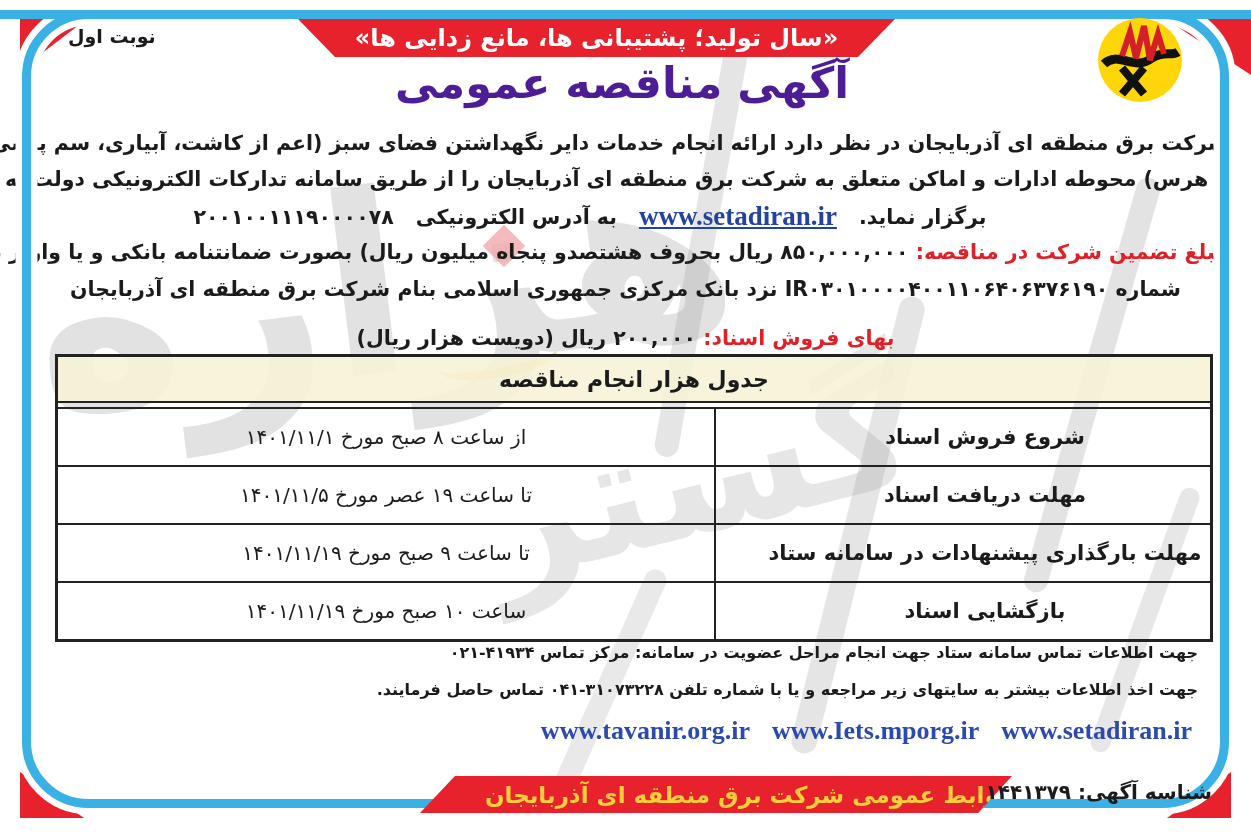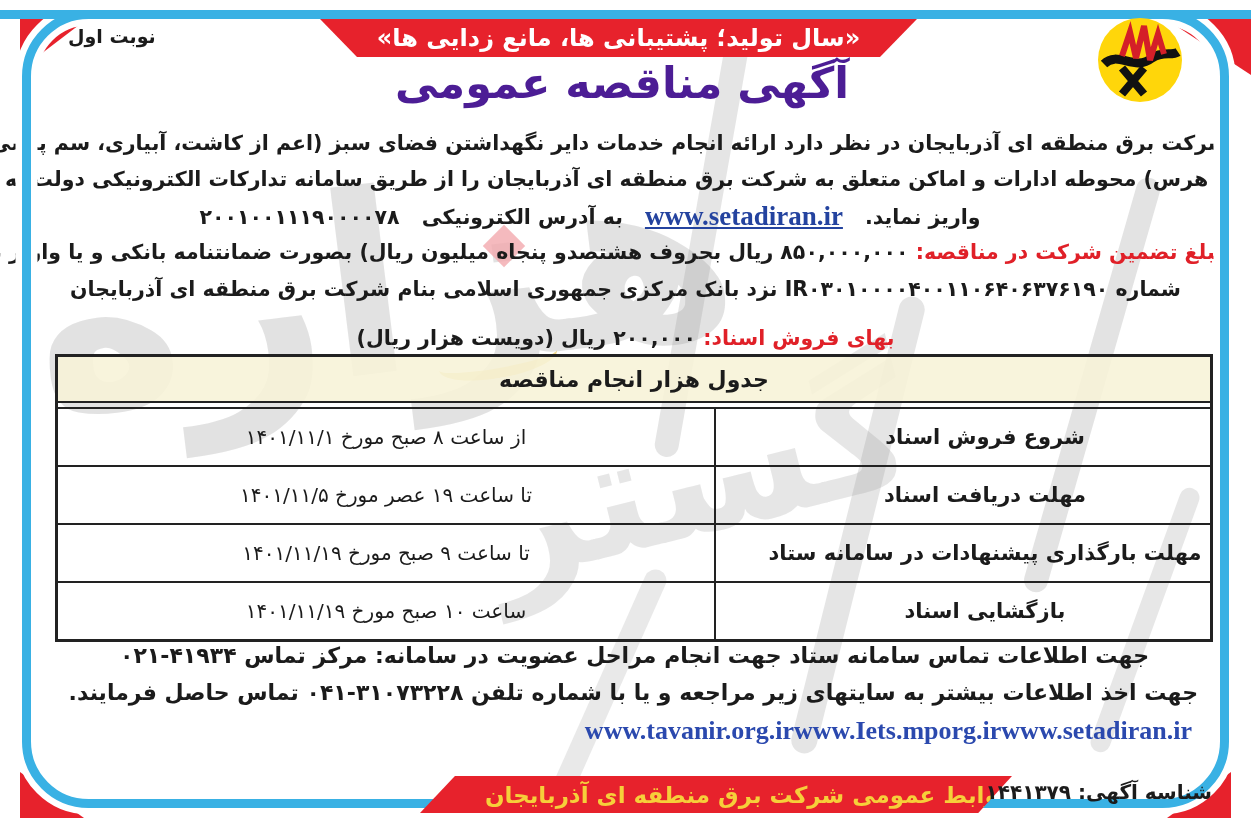--- a/index.html
+++ b/index.html
@@ -15,21 +15,21 @@
   .wm-b2{left:845px;top:290px;width:26px;height:470px;opacity:.26;transform:rotate(14deg);}
   .wm-b3{left:1080px;top:170px;width:24px;height:430px;opacity:.28;transform:rotate(16deg);}
   .wm-b4{left:1135px;top:480px;width:20px;height:280px;opacity:.24;transform:rotate(20deg);}
   .wm-b5{left:600px;top:560px;width:22px;height:240px;opacity:.22;transform:rotate(24deg);}
   .wm-diamond{left:489px;top:231px;width:30px;height:30px;background:#f2a9ae;opacity:.8;transform:rotate(45deg);z-index:1;}
   .wm-swoosh{left:438px;top:342px;width:120px;height:26px;border-bottom:10px solid #e5c049;border-radius:50%;
              opacity:.6;transform:rotate(-10deg);z-index:1;}
   
   .frame-svg{position:absolute;left:0;top:0;z-index:3;pointer-events:none;}
   
-  .slogan-banner{left:320px;top:19px;width:597px;height:38px;background:#e7222c;z-index:4;
+  .slogan-banner{left:298px;top:19px;width:597px;height:38px;background:#e7222c;z-index:4;
       clip-path:polygon(0 0,100% 0,93.8% 100%,6.2% 100%);
       display:flex;align-items:center;justify-content:center;}
   .slogan-text{color:#ffffff;font-size:24px;font-weight:bold;white-space:nowrap;}
   .edition-note{left:68px;top:25px;font-size:19px;font-weight:bold;z-index:4;}
   .page-title{left:22px;top:58px;width:1200px;text-align:center;color:#4c1d95;
       font-size:43px;font-weight:bold;z-index:4;white-space:nowrap;}
   .logo-box{left:1078px;top:14px;width:120px;height:115px;z-index:5;}
   
   .bodyline{left:23px;top:0;width:1205px;text-align:center;font-size:20.5px;font-weight:bold;
       white-space:nowrap;z-index:2;}
@@ -45,25 +45,25 @@
   .sch-head{height:44px;background:rgba(247,242,215,.88);border-bottom:2px solid #222;
       display:flex;align-items:center;justify-content:center;font-size:22px;font-weight:bold;}
   .sch-body{border-top:2px solid #222;margin-top:4px;}
   .sch-row{display:flex;height:56px;border-bottom:2.5px solid #222;}
   .sch-row:last-child{border-bottom:none;}
   .cell-label{width:450px;border-left:2px solid #222;display:flex;align-items:center;
       justify-content:center;font-size:21px;font-weight:bold;white-space:nowrap;padding-left:44px;}
   .cell-value{flex:1;display:flex;align-items:center;justify-content:center;font-size:20px;
       font-weight:normal;white-space:nowrap;}
   
-  .contact-line{left:120px;top:0;width:1078px;text-align:left;font-size:22px;font-weight:bold;
+  .contact-line{left:120px;top:0;width:1078px;text-align:right;font-size:16px;font-weight:bold;
       white-space:nowrap;z-index:2;}
   .c1{top:643px;} .c2{top:680px;}
   .websites{left:120px;top:716px;width:1072px;direction:ltr;display:flex;justify-content:flex-end;
-      z-index:2;white-space:nowrap;}
+      gap:22px;z-index:2;white-space:nowrap;}
   .websites a{font-family:"Liberation Serif",serif;font-size:26px;color:#2b49ae;
       text-decoration:none;font-weight:600;}
   
   .publisher-banner{left:420px;top:776px;width:592px;height:37px;background:#e7222c;z-index:5;
       clip-path:polygon(5.9% 0,100% 0,94.3% 100%,0 100%);
       display:flex;align-items:center;justify-content:flex-start;}
   .publisher-text{color:#f6cf3a;font-size:23px;font-weight:bold;white-space:nowrap;}
   .ad-id{left:1000px;top:780px;width:212px;font-size:20px;font-weight:bold;z-index:5;
       text-align:left;white-space:nowrap;}
 </style>
@@ -113,21 +113,21 @@
     </svg>
   </div>
 
   <div class="abs bodyline l1">شرکت برق منطقه ای آذربایجان در نظر دارد ارائه انجام خدمات دایر نگهداشتن فضای سبز (اعم از کاشت، آبیاری، سم پاشی و درختکاری</div>
   <div class="abs bodyline l2">و هرس) محوطه ادارات و اماکن متعلق به شرکت برق منطقه ای آذربایجان را از طریق سامانه تدارکات الکترونیکی دولت به شماره فراخوان</div>
 
   <div class="abs line3">
     <span class="num">۲۰۰۱۰۰۱۱۱۹۰۰۰۰۷۸</span>
     <span class="fa" dir="rtl">به آدرس الکترونیکی</span>
     <a href="#" class="link-blue">www.setadiran.ir</a>
-    <span class="fa" dir="rtl">واریز نماید.</span>
+    <span class="fa" dir="rtl">برگزار نماید.</span>
   </div>
 
   <div class="abs bodyline l4">
     <span class="red-label">مبلغ تضمین شرکت در مناقصه:</span>
     <span>۸۵۰,۰۰۰,۰۰۰ ریال بحروف هشتصدو پنجاه میلیون ریال) بصورت ضمانتنامه بانکی و یا واریز نقدی بحساب سیبا به</span>
   </div>
   <div class="abs bodyline l5">شماره IR۰۳۰۱۰۰۰۰۴۰۰۱۱۰۶۴۰۶۳۷۶۱۹۰ نزد بانک مرکزی جمهوری اسلامی بنام شرکت برق منطقه ای آذربایجان</div>
   <div class="abs bodyline l6">
     <span class="red-label">بهای فروش اسناد:</span>
     <span>۲۰۰,۰۰۰ ریال (دویست هزار ریال)</span>

